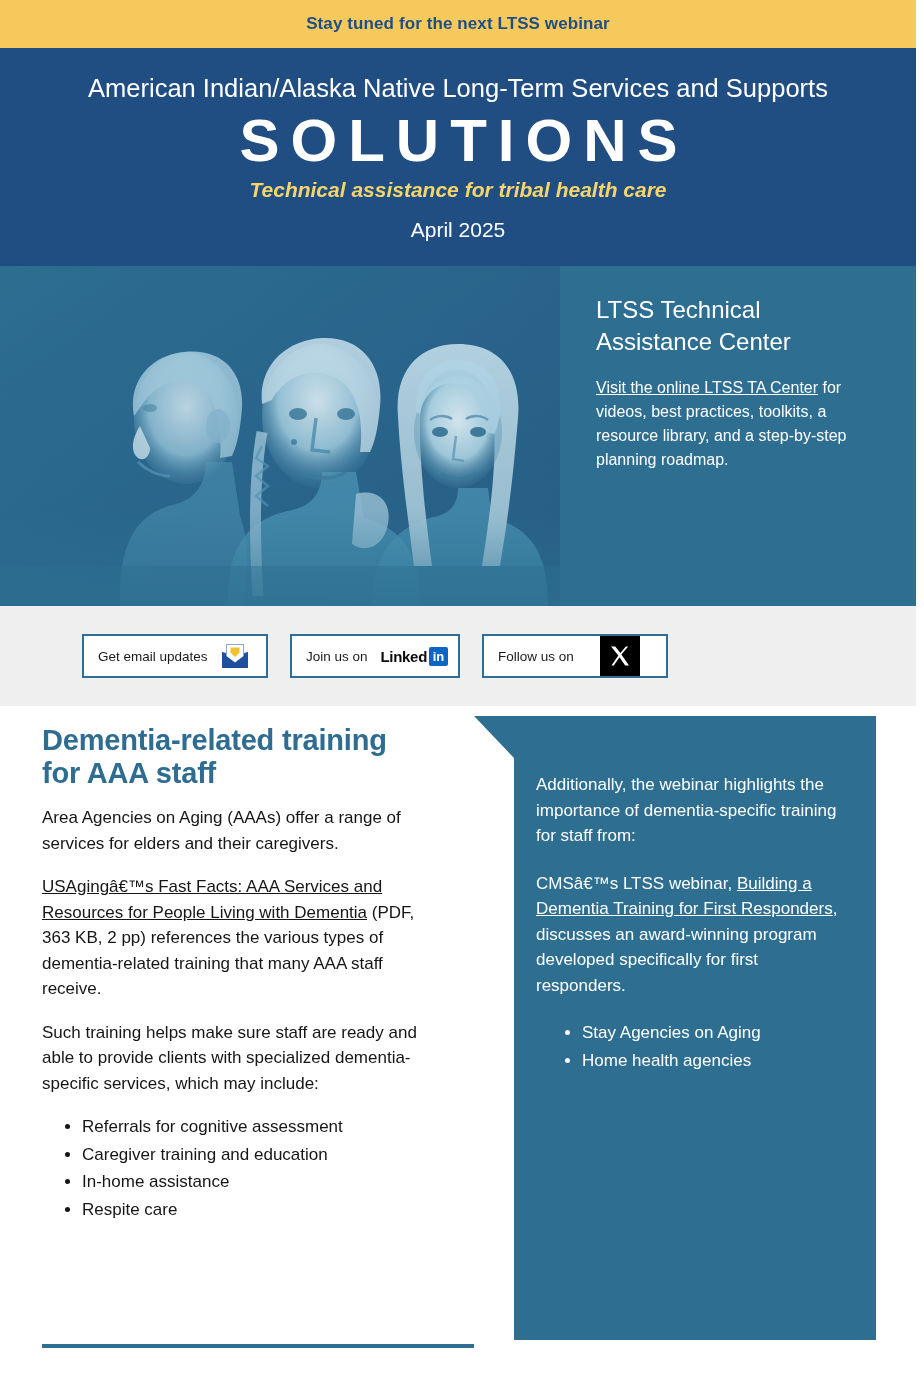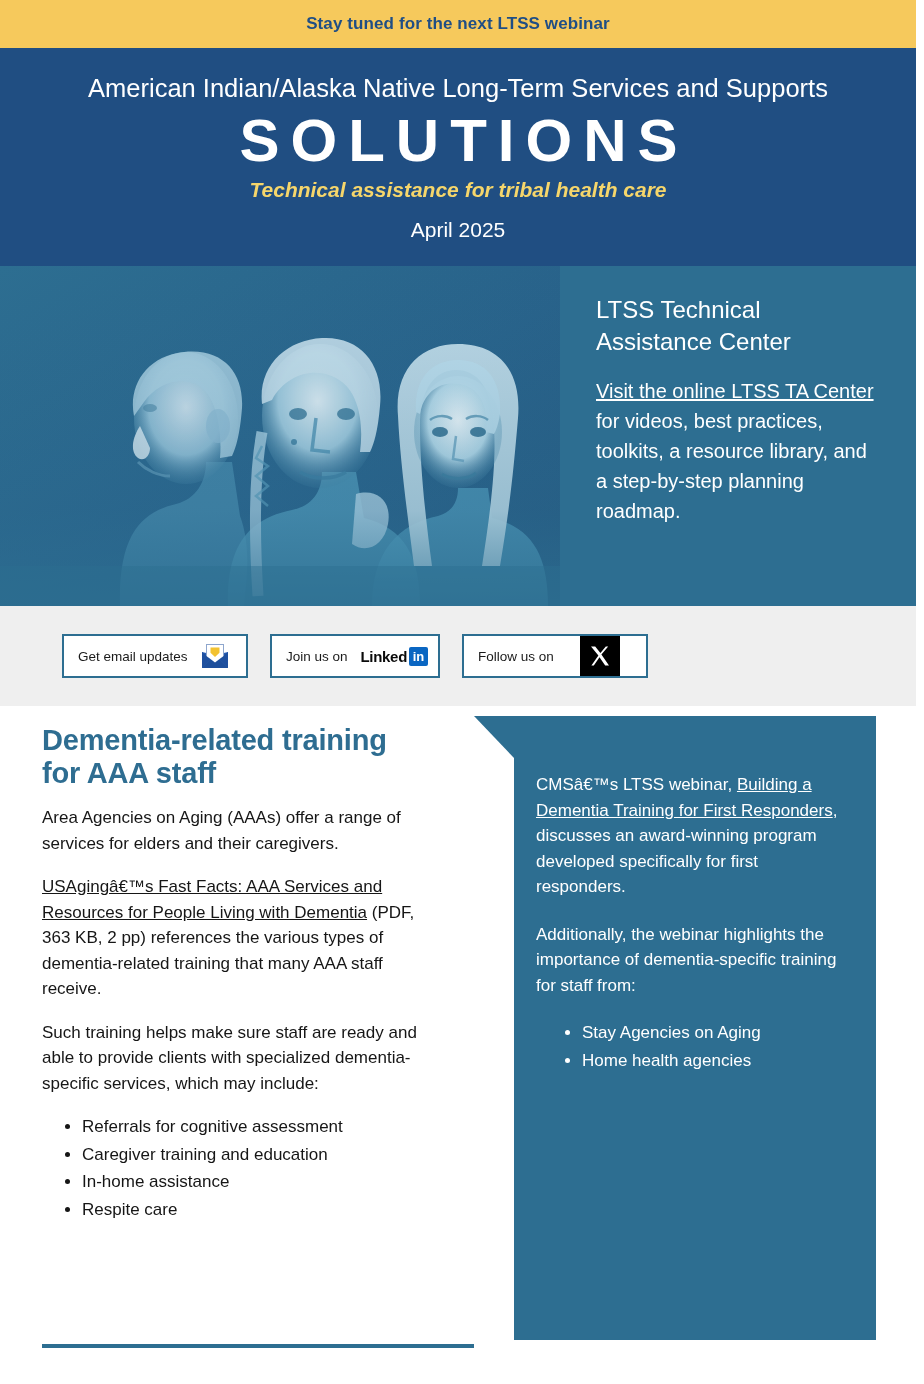--- a/index.html
+++ b/index.html
@@ -98,37 +98,37 @@
   }
   .hero-heading {
     color: #ffffff;
     font-size: 24px;
     line-height: 1.33;
     font-weight: normal;
     margin: 0 0 18px 0;
   }
   .hero-body {
     color: #ffffff;
-    font-size: 20px;
+    font-size: 16px;
     line-height: 1.5;
     margin: 0;
   }
   .hero-link {
     color: #ffffff;
     text-decoration: underline;
   }
 
   
   .social-band {
     width: 916px;
     height: 100px;
     background: #efefef;
     display: flex;
     align-items: center;
-    padding-left: 62px;
+    padding-left: 82px;
     box-sizing: border-box;
     gap: 22px;
   }
   .social-btn {
     background: #ffffff;
     border: 2px solid #2d6e91;
     height: 44px;
     display: flex;
     align-items: center;
     box-sizing: border-box;
@@ -400,22 +400,22 @@
         <li>Caregiver training and education</li>
         <li>In-home assistance</li>
         <li>Respite care</li>
       </ul>
       <div class="bottom-rule"></div>
     </div>
 
     <div class="col-right">
       <div class="panel">
         <div class="panel-notch"></div>
+        <p class="panel-p">Additionally, the webinar highlights the importance of dementia-specific training for staff from:</p>
         <p class="panel-p"><span>CMSâ€™s LTSS webinar, </span><a class="panel-link" href="#">Building a Dementia Training for First Responders</a><span>, discusses an award-winning program developed specifically for first responders.</span></p>
-        <p class="panel-p">Additionally, the webinar highlights the importance of dementia-specific training for staff from:</p>
         <ul class="panel-list">
           <li>Stay Agencies on Aging</li>
           <li>Home health agencies</li>
         </ul>
       </div>
     </div>
 
   </div>
 
 </div>

